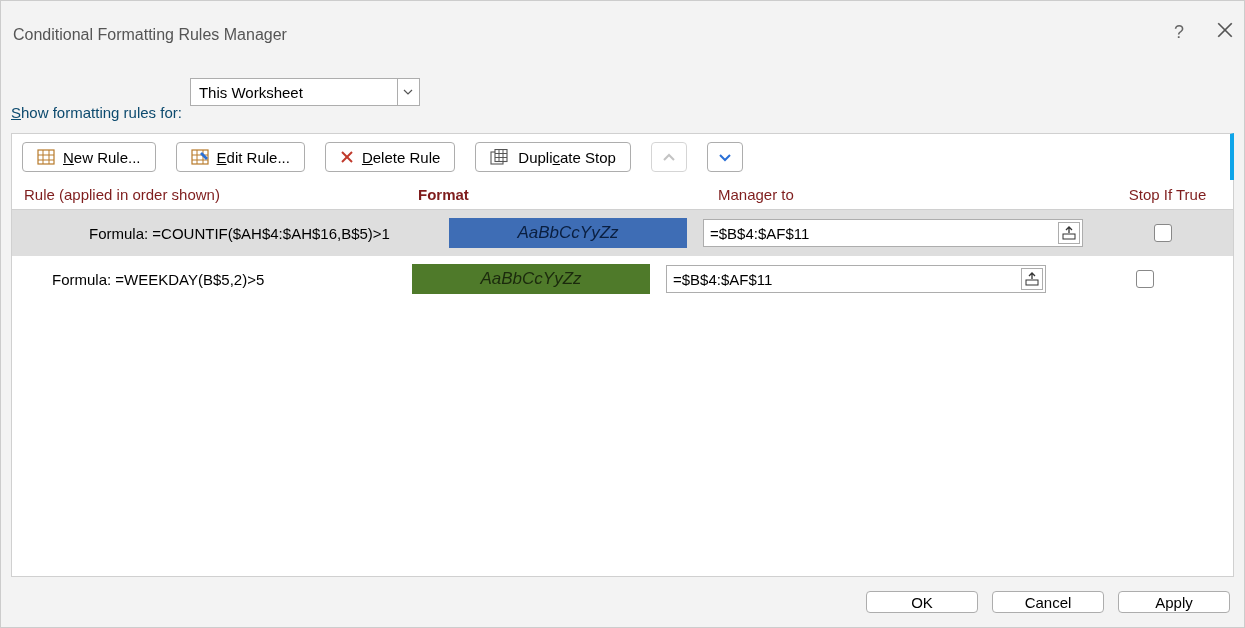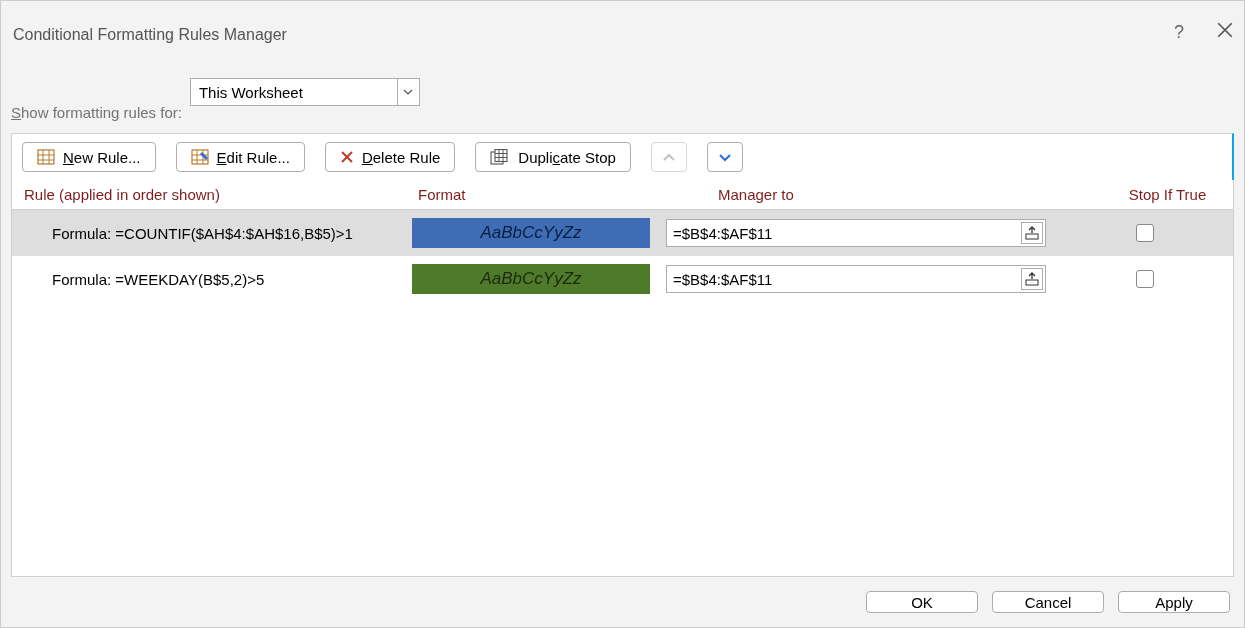--- a/index.html
+++ b/index.html
@@ -3,37 +3,37 @@
   <meta charset="utf-8">
   <style>
     * { box-sizing: border-box; margin: 0; padding: 0; font-family: 'Segoe UI', Tahoma, sans-serif; }
     body { background: #f3f3f3; width: 1245px; height: 628px; overflow: hidden; user-select: none; }
     .dialog { width: 1245px; height: 628px; background: #f3f3f3; border: 1px solid #ccc; display: flex; flex-direction: column; }
     .titlebar { height: 36px; display: flex; align-items: center; padding: 0 12px; color: #555; font-size: 16px; position: relative; margin-top: 16px; }
     .titlebar-controls { position: absolute; right: 10px; top: 4px; display: flex; gap: 32px; align-items: center; }
     .help-icon, .close-icon { color: #666; font-size: 18px; cursor: default; }
     .close-icon svg { width: 18px; height: 18px; }
     .scope-row { padding: 10px 10px 6px 10px; display: flex; align-items: center; gap: 8px; font-size: 15px; }
-    .scope-label { color: #737373; margin-top: 41px; }
+    .scope-label { color: #0c4a6e; margin-top: 41px; }
     .under { text-decoration: underline; }
     .scope-select { position: relative; width: 230px; height: 28px; border: 1px solid #adadad; background: #fff; display: flex; align-items: center; padding: 8px 8px; font-size: 15px; }
     .scope-select .chev { position: absolute; right: 0; top: 0; width: 22px; height: 26px; border-left: 1px solid #adadad; display:flex; align-items:center; justify-content:center; }
     .toolbar-row { padding: 6px 10px 0 10px; }
-    .toolbar { display: flex; gap: 20px; align-items: center; border-top: 1px solid #d0d0d0; border-left: 1px solid #d0d0d0; border-right: 2px solid #0ea5e9; background: #fff; padding: 8px 10px; }
+    .toolbar { display: flex; gap: 20px; align-items: center; border-top: 1px solid #d0d0d0; border-left: 1px solid #d0d0d0; border-right: 4px solid #0ea5e9; background: #fff; padding: 8px 10px; }
     .tb-btn { height: 30px; border: 1px solid #adadad; background: #fff; border-radius: 4px; display: inline-flex; align-items: center; gap: 8px; padding: 0 14px; font-size: 15px; cursor: default; }
     .tb-btn.small { width: 36px; padding: 0; justify-content: center; }
     .grid-icon { display:inline-flex; }
     .rules-area { margin: 0 10px; flex: 1; border: 1px solid #d0d0d0; border-top: none; background: #fff; display: flex; flex-direction: column; overflow: hidden; }
     .rules-header { display: flex; height: 30px; align-items: center; border-bottom: 1px solid #d0d0d0; font-size: 15px; color: #7f1d1d; }
     .col-rule { width: 400px; padding-left: 12px; }
-    .col-format { width: 300px; padding-left: 6px; }
+    .col-format { width: 300px; padding-left: 6px; font-weight: bold; }
     .col-applies { width: 400px; padding-left: 6px; }
     .col-stop { flex: 1; text-align: center; padding-right: 10px; }
     .rule-row { display: flex; align-items: center; height: 46px; font-size: 15px; }
-    .rule-row.selected { background: #dedede; }
+    .rule-row.selected { background: #dedede; padding-left: 37px; }
     .rule-desc { width: 400px; padding-left: 40px; }
     .format-cell { width: 254px; padding-right: 16px; font-style: italic; }
     .format-swatch { height: 30px; display: flex; align-items: center; justify-content: center; font-size: 17px; }
     .swatch-blue { background: #3e6db5; color: #0a1f40; }
     .swatch-green { background: #4f7a2a; color: #1b2a0d; }
     .applies-cell { width: 400px; display: flex; align-items: flex-end; }
     .applies-input { width: 380px; height: 28px; border: 1px solid #adadad; background: #fff; display: flex; align-items: center; position: relative; }
     .applies-input span.val { padding-left: 6px; font-size: 15px; }
     .range-picker { position: absolute; right: 2px; top: 2px; width: 22px; height: 22px; border: 1px solid #adadad; display:flex; align-items:center; justify-content:center; background:#fff; }
     .stop-cell { flex: 1; display: flex; justify-content: center; padding-right: 10px; }

